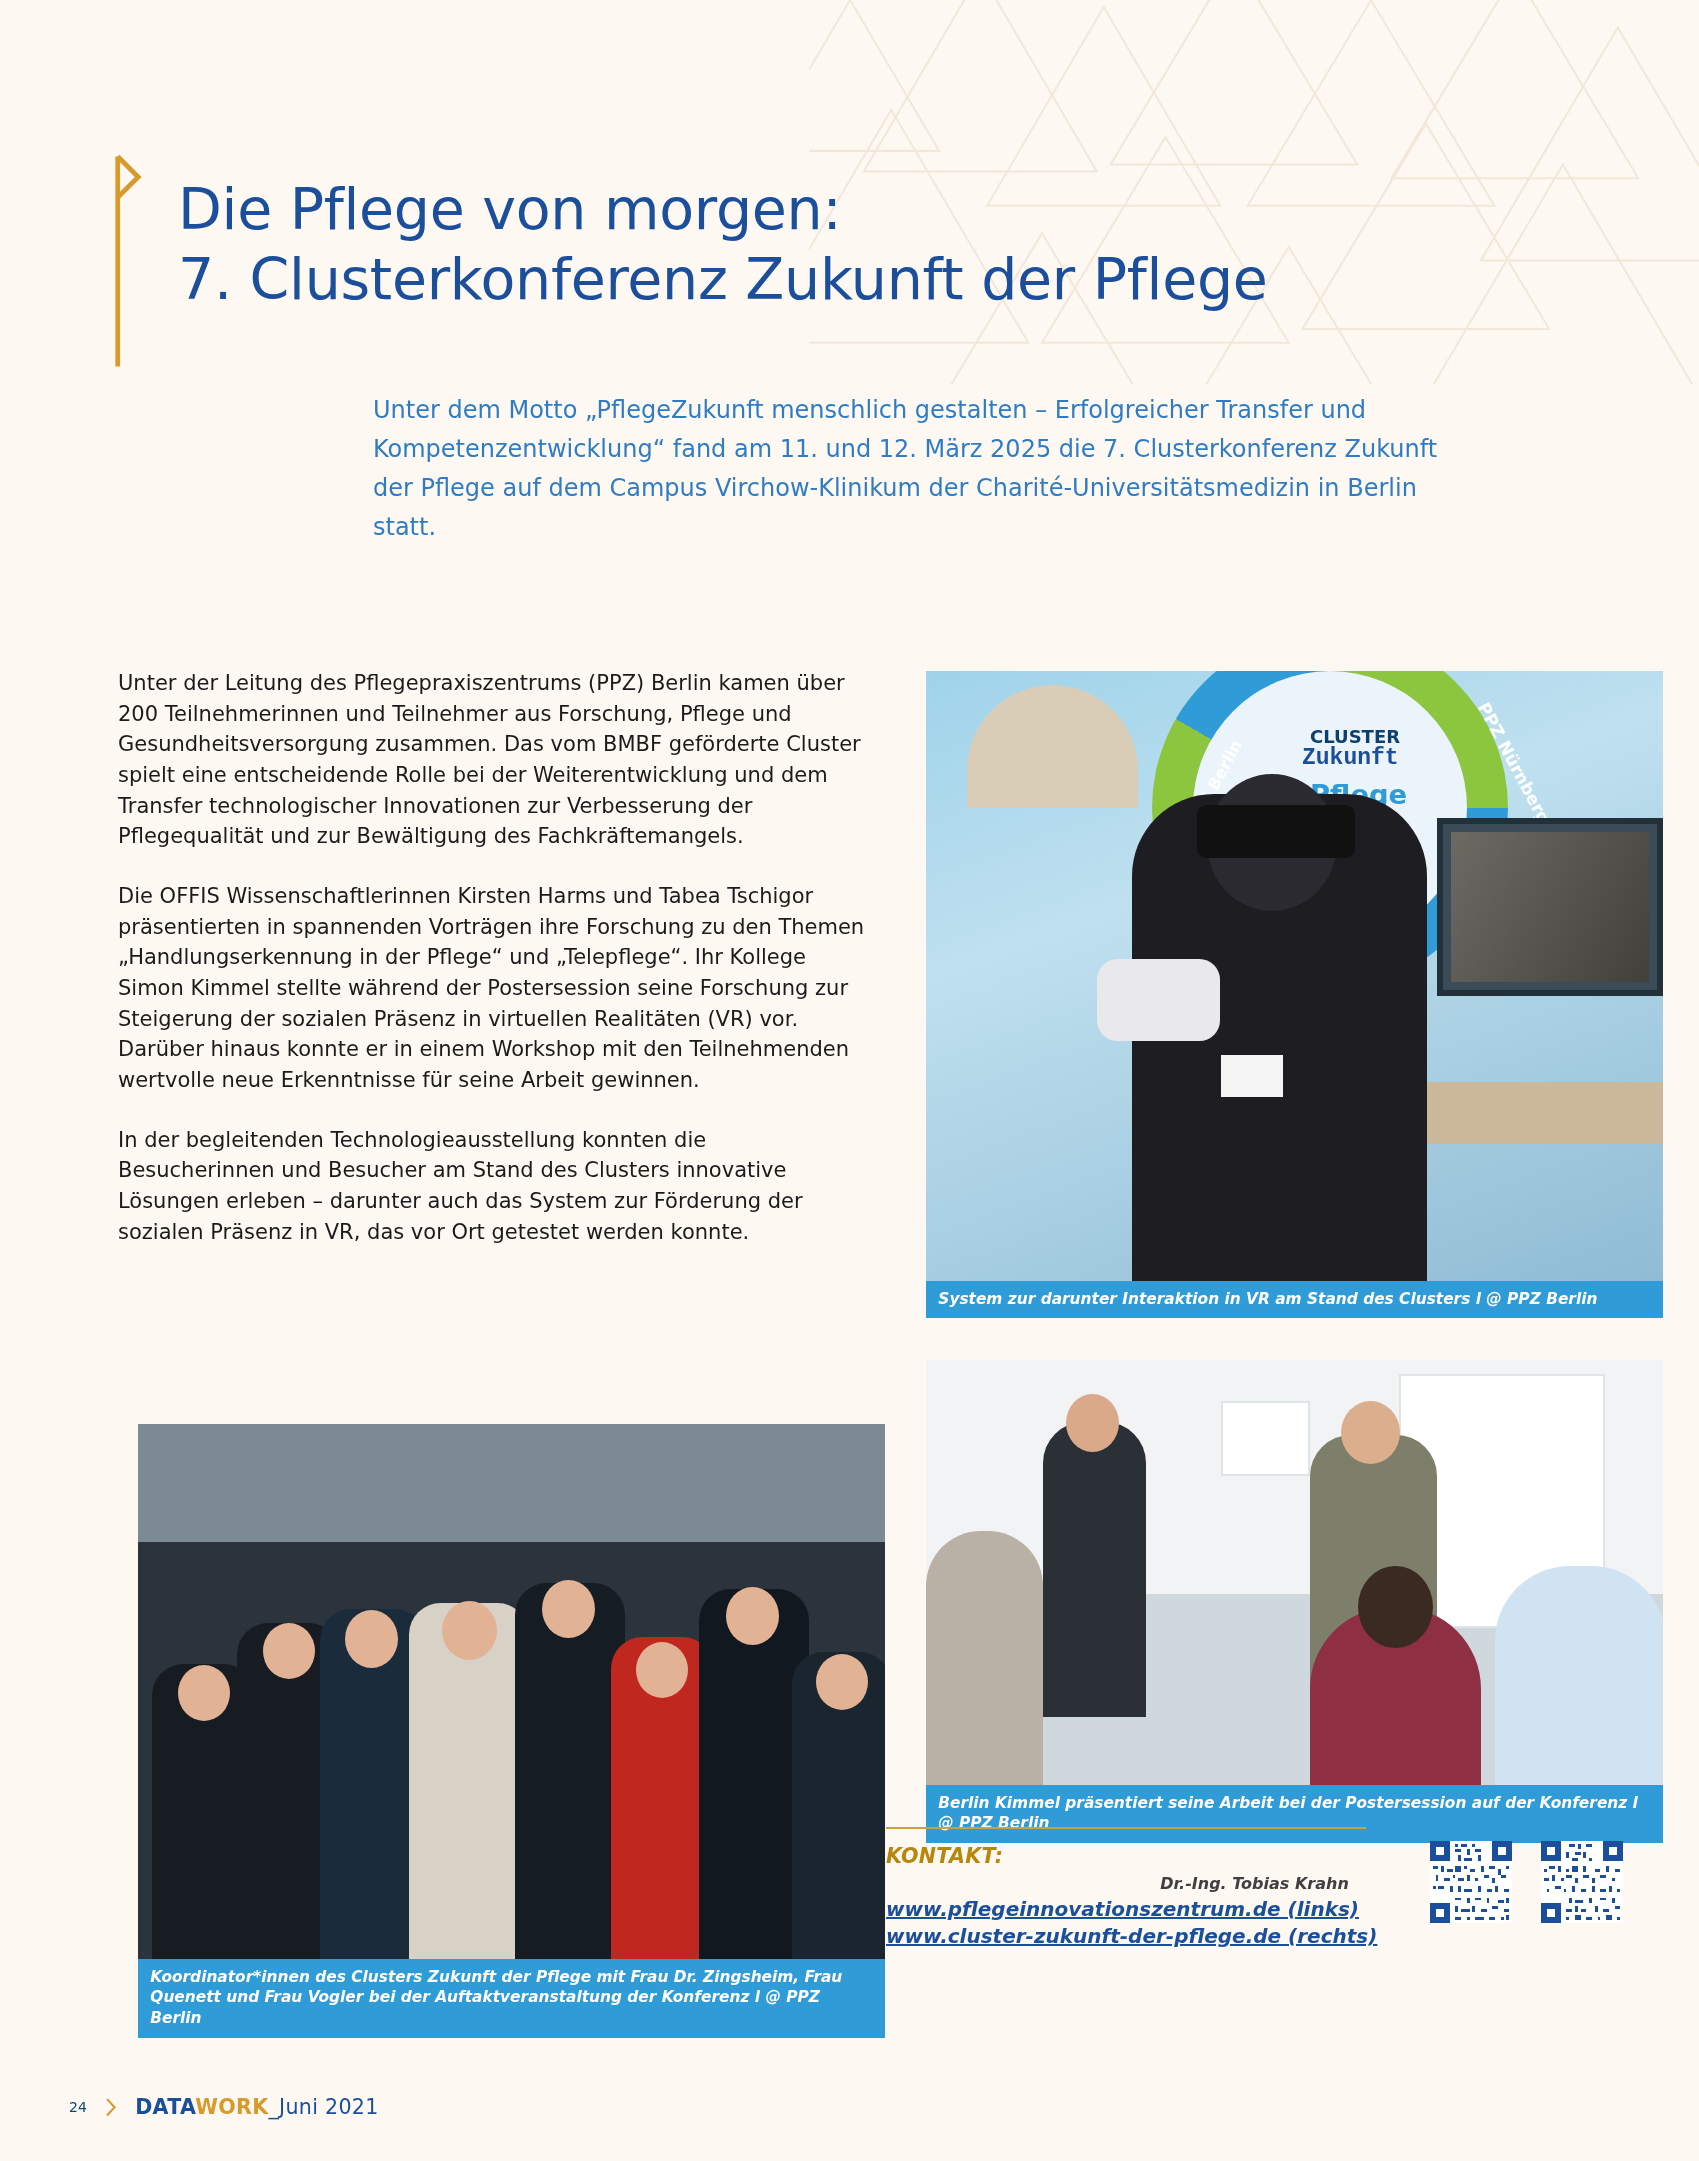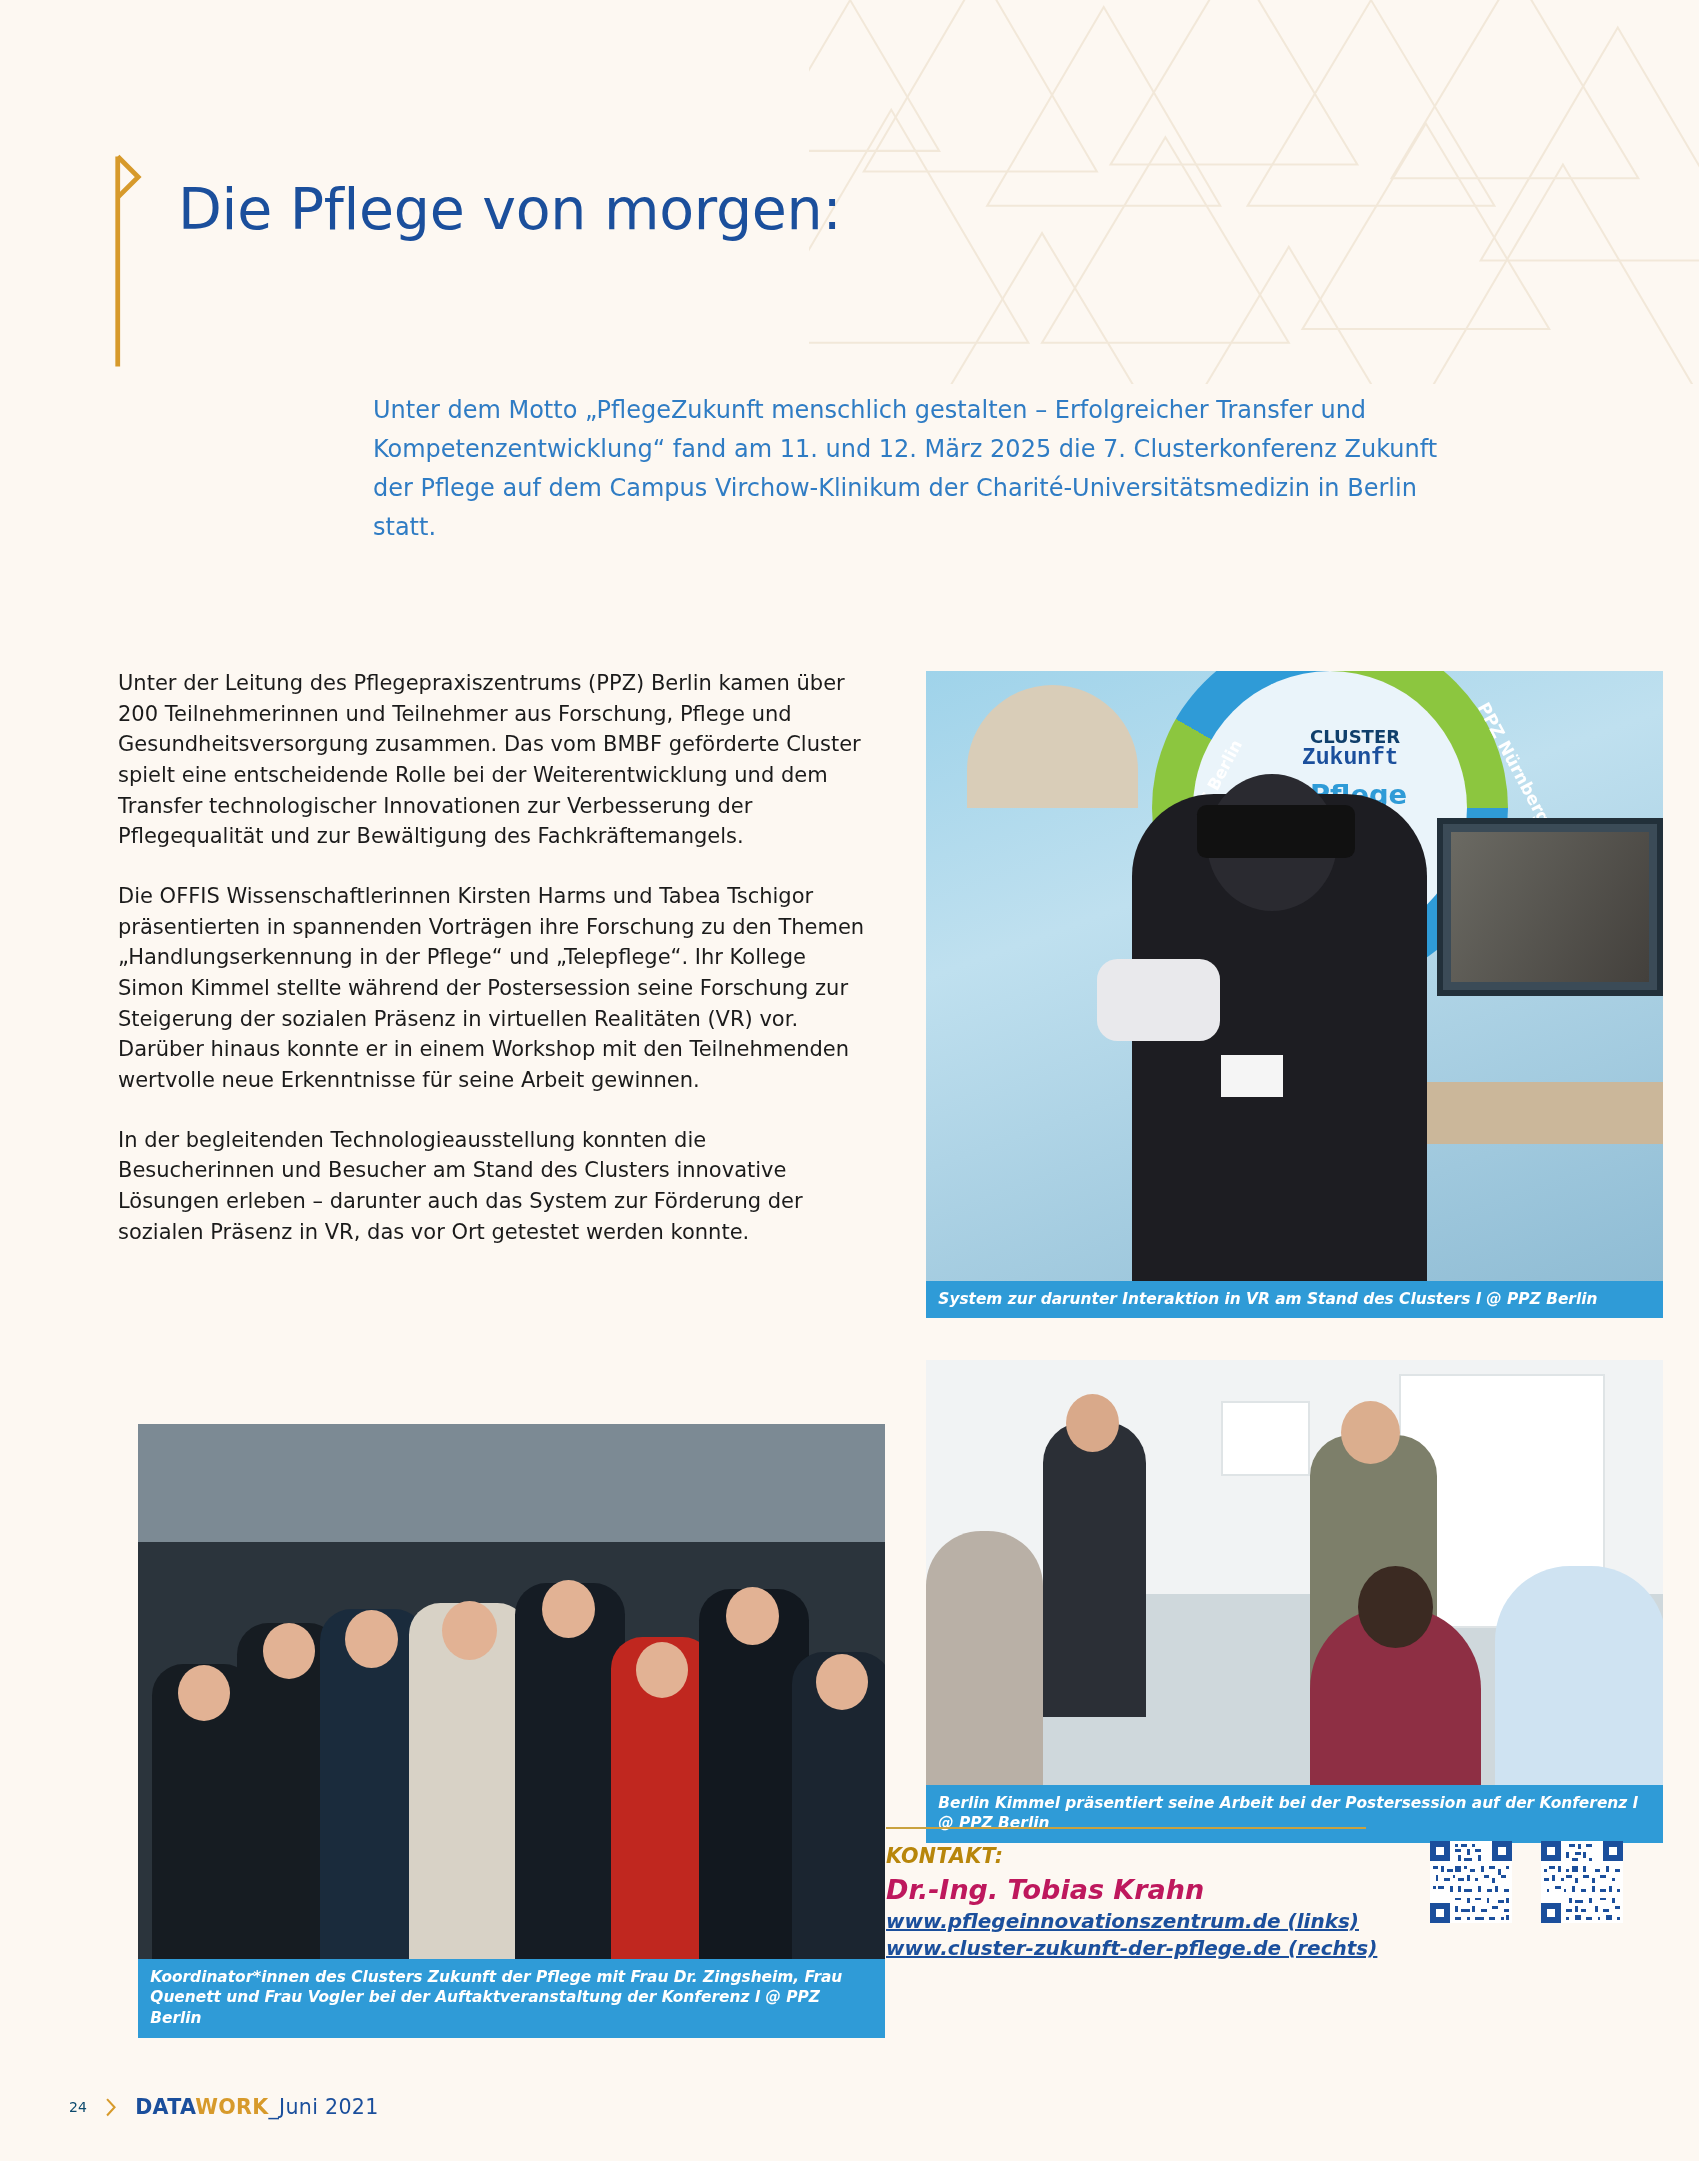--- a/index.html
+++ b/index.html
@@ -153,26 +153,27 @@
   .contact-title {
     color: #b8860b;
     font-weight: bold;
     font-style: italic;
     font-size: 20.6px;
     letter-spacing: 0.3px;
     font-family: "DejaVu Sans", sans-serif;
     margin-bottom: 5.5px;
   }
   .contact-name {
-    color: #be185d;
+    color: #404040;
     font-weight: bold;
     font-style: italic;
-    font-size: 27px;
+    font-size: 16px;
     font-family: "DejaVu Sans", sans-serif;
     margin-bottom: 4.1px;
+    text-align: center;
   }
   .contact-link {
     color: #1b4f9c;
     font-style: italic;
     font-weight: bold;
     font-size: 20px;
     text-decoration: underline;
     display: block;
     margin-bottom: 3.4px;
     font-family: "DejaVu Sans", sans-serif;
@@ -219,20 +220,21 @@
     </g>
   </svg>
 
   <div class="title-block">
     <svg class="title-bracket" viewBox="0 0 44 320">
       <path d="M4 6 L34 36 L4 66" fill="none" stroke="#d79a2b" stroke-width="7"></path>
       <line x1="4" y1="6" x2="4" y2="314" stroke="#d79a2b" stroke-width="7"></line>
     </svg>
     <h1 class="title-text">
       <span class="l1">Die Pflege von morgen:</span>
+      <span class="l2">7. Clusterkonferenz Zukunft der Pflege</span>
     </h1>
   </div>
 
   <div class="lead">Unter dem Motto „PflegeZukunft menschlich gestalten – Erfolgreicher Transfer und Kompetenzentwicklung“ fand am 11. und 12. März 2025 die 7. Clusterkonferenz Zukunft der Pflege auf dem Campus Virchow-Klinikum der Charité-Universitätsmedizin in Berlin statt.</div>
 
   <div class="body-col">
     <p>Unter der Leitung des Pflegepraxiszentrums (PPZ) Berlin kamen über 200 Teilnehmerinnen und Teilnehmer aus Forschung, Pflege und Gesundheitsversorgung zusammen. Das vom BMBF geförderte Cluster spielt eine entscheidende Rolle bei der Weiterentwicklung und dem Transfer technologischer Innovationen zur Verbesserung der Pflegequalität und zur Bewältigung des Fachkräftemangels.</p>
     <p>Die OFFIS Wissenschaftlerinnen Kirsten Harms und Tabea Tschigor präsentierten in spannenden Vorträgen ihre Forschung zu den Themen „Handlungserkennung in der Pflege“ und „Telepflege“. Ihr Kollege Simon Kimmel stellte während der Postersession seine Forschung zur Steigerung der sozialen Präsenz in virtuellen Realitäten (VR) vor. Darüber hinaus konnte er in einem Workshop mit den Teilnehmenden wertvolle neue Erkenntnisse für seine Arbeit gewinnen.</p>
     <p>In der begleitenden Technologieausstellung konnten die Besucherinnen und Besucher am Stand des Clusters innovative Lösungen erleben – darunter auch das System zur Förderung der sozialen Präsenz in VR, das vor Ort getestet werden konnte.</p>
   </div>

